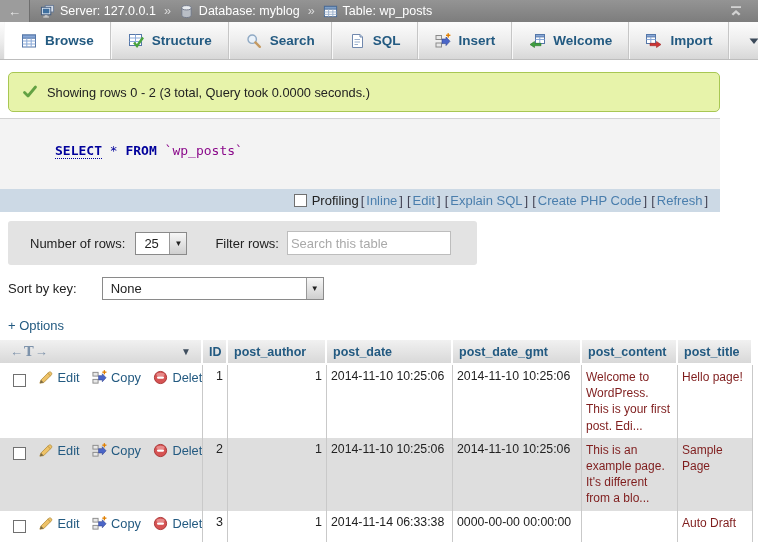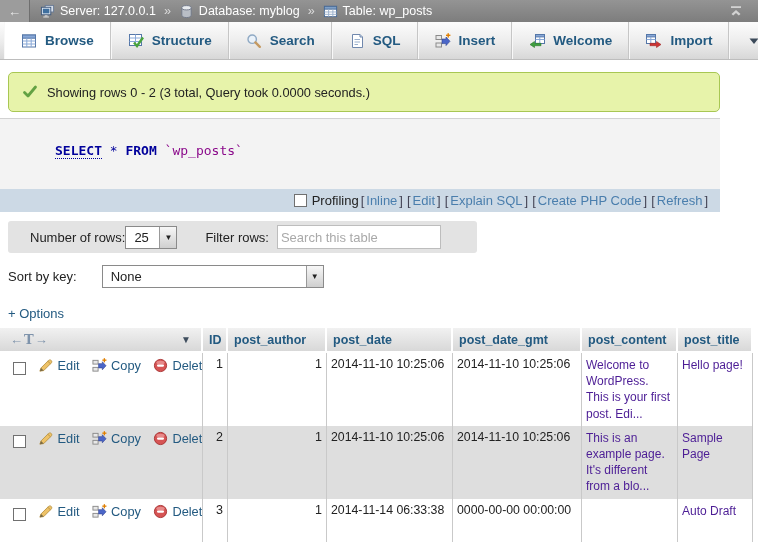--- a/index.html
+++ b/index.html
@@ -44,30 +44,30 @@
   .pl { color:#00009b; }
   .idt { color:#8b0a8b; }
   .profiling-bar { height:23px; background:#ccd9e5; display:flex; align-items:center;
     justify-content:flex-end; padding-right:10px; font-size:13px; }
   .profiling-bar input { margin-right:5px; }
   .prof-label { color:#222; }
   .br { color:#445; margin:0 2px; }
   .qlink { color:#4a7ead; text-decoration:none; cursor:pointer; }
 
   
-  .rowsbar { width:469px; height:32px; margin:9px 0 0 8px; background:#e3e3e3;
+  .rowsbar { width:469px; height:44px; margin:9px 0 0 8px; background:#e3e3e3;
     border-radius:3px; display:flex; align-items:center; padding-left:22px; }
   .lbl { color:#222; }
   .sel { display:inline-flex; align-items:center; height:23px; background:#fff;
     border:1px solid #8a8a8a; cursor:pointer; }
   .sel .val { flex:1; padding:0 8px; text-align:left; }
   .sel .sbtn { width:17px; height:100%; background:linear-gradient(#f7f7f7,#cfcfcf);
     border-left:1px solid #999; display:flex; align-items:center; justify-content:center;
     font-size:8px; color:#222; }
-  .sel-rows { width:52px; }
+  .sel-rows { width:52px; margin-left:10px; }
   .lbl-filter { margin-left:28px; }
   .filter { width:164px; height:24px; margin-left:8px; border:1px solid #bdbdbd;
     padding:0 3px; font-size:13px; font-family:"Liberation Sans",sans-serif; color:#333; }
   .filter::placeholder { color:#a9a9a9; }
   .sortrow { height:26px; margin:10px 0 0 8px; display:flex; align-items:center; gap:25px; }
   .sel-sort { width:222px; }
   .options-link { margin:17px 0 0 8px; color:#235a81; font-size:13px; cursor:pointer; width:70px; }
 
   
   table.grid { border-collapse:separate; border-spacing:0; table-layout:fixed;
@@ -81,21 +81,21 @@
   .colctl { color:#7e93ab; font-size:13px; letter-spacing:1px; }
   .tee { font-family:"DejaVu Serif", serif; }
   .sortdrop { color:#3f4e5e; font-size:10px; cursor:pointer; }
   .grid td { vertical-align:top; border-right:1px solid #c9c9c9; padding:4px 4px;
     overflow:hidden; }
   .grid tbody tr:nth-child(even) td { background:#dedede; }
   .grid tbody tr td { height:72px; }
   .grid tbody tr:nth-child(3) td { height:60px; }
   .num { text-align:right; padding-right:6px; }
   .c-date,.c-gmt { white-space:nowrap; font-size:12.3px; padding-left:5px; }
-  .c-content,.c-title { font-size:12px; line-height:1.35; color:#4c1d95; }
+  .c-content,.c-title { font-size:12px; line-height:1.35; color:#7f1d1d; }
   .actions-cell { padding:5px 0 0 13px !important; white-space:nowrap; }
   .actions-cell input { vertical-align:-2px; }
   .act { display:inline-flex; align-items:center; gap:4px; margin-left:9px;
     color:#235a81; text-decoration:none; cursor:pointer; font-size:12.8px; }
   .ai { width:15px; height:15px; }
   input[type=checkbox] { appearance:none; width:13px; height:13px;
     border:1px solid #707070; background:#fff; cursor:pointer; }
 </style>
 </head>
 <body>

